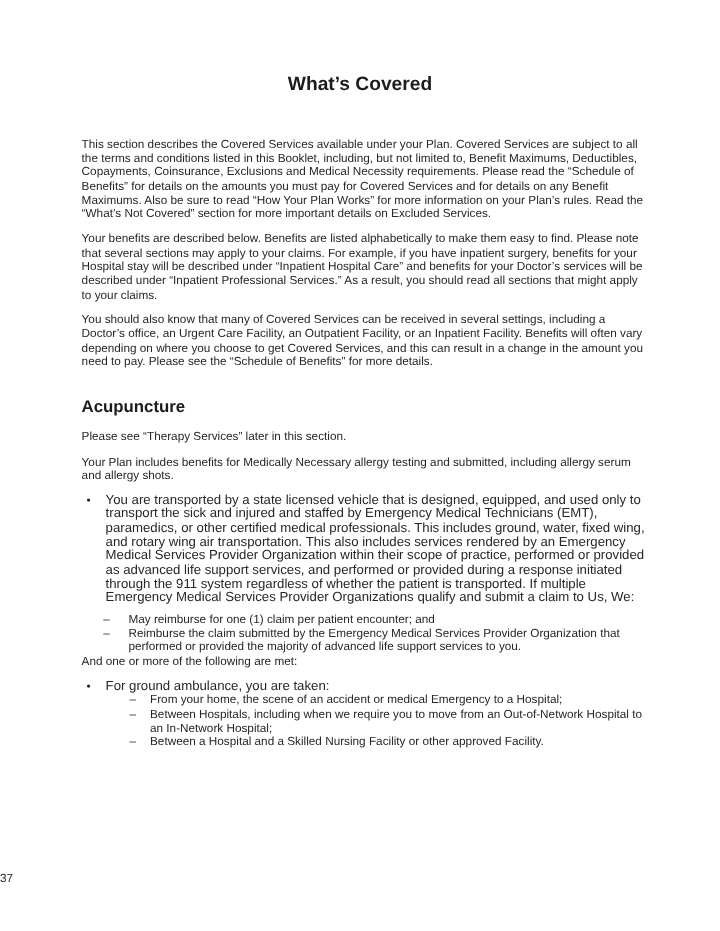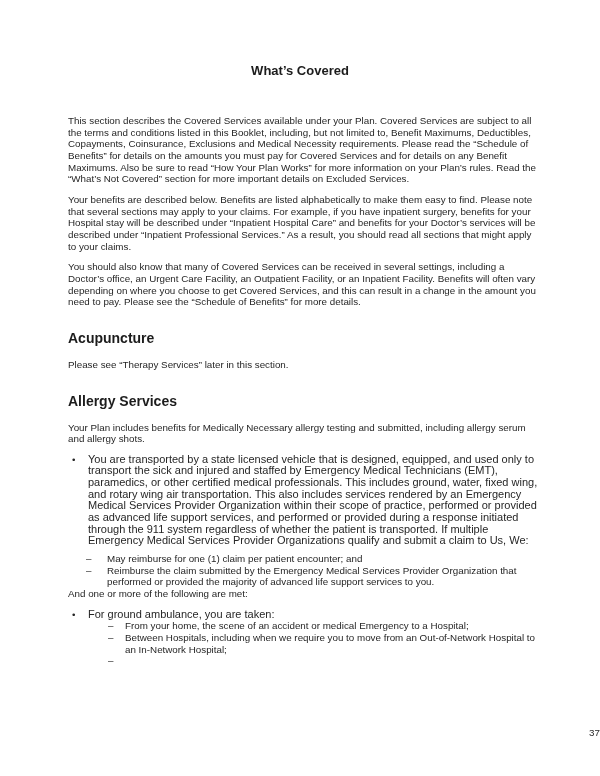--- a/index.html
+++ b/index.html
@@ -10,21 +10,21 @@
     color:#222;
   }
   .page{
     position:relative;width:600px;height:776px;
     background:#ffffff;overflow:hidden;
     -webkit-font-smoothing:antialiased;
   }
   .doc-title{
     position:absolute;top:62px;left:0;width:600px;
     text-align:center;
-    font-size:13px;line-height:18px;font-weight:bold;
+    font-size:16px;line-height:18px;font-weight:bold;
     color:#1c1c1c;margin:0;
   }
   .content{
     position:absolute;left:68px;top:0;width:474px;
     padding-top:115px;
   }
   p.body{
     font-size:9.8px;line-height:11.65px;
     margin:0 0 9px 0;color:#262626;
   }
@@ -45,40 +45,39 @@
   .dash-row{display:flex;}
   .dash-row .marker{
     flex:0 0 auto;font-size:9.8px;line-height:11.65px;color:#262626;
   }
   .lvl1 .marker{width:21px;margin-left:18px;}
   .lvl2 .marker{width:17px;margin-left:40px;}
   .dash-row .dtxt{flex:1;font-size:9.8px;line-height:11.65px;color:#262626;}
   .mt4{margin-top:4px;}
   .page-number{
     position:absolute;top:727px;left:0;width:600px;
-    text-align:right;font-size:9.8px;line-height:12px;color:#2a2a2a;
+    text-align:left;font-size:9.8px;line-height:12px;color:#2a2a2a;
   }
 </style>
 </head>
 <body>
 
 <div class="page">
 
   <h1 class="doc-title">What’s Covered</h1>
 
   <div class="content">
 
     <p class="body">This section describes the Covered Services available under your Plan.  Covered Services are subject to all the terms and conditions listed in this Booklet, including, but not limited to, Benefit Maximums, Deductibles, Copayments, Coinsurance, Exclusions and Medical Necessity requirements.  Please read the “Schedule of Benefits” for details on the amounts you must pay for Covered Services and for details on any Benefit Maximums.  Also be sure to read “How Your Plan Works” for more information on your Plan’s rules.  Read the “What’s Not Covered” section for more important details on Excluded Services.</p>
     <p class="body">Your benefits are described below.  Benefits are listed alphabetically to make them easy to find.  Please note that several sections may apply to your claims. For example, if you have inpatient surgery, benefits for your Hospital stay will be described under “Inpatient Hospital Care” and benefits for your Doctor’s services will be described under “Inpatient Professional Services.”  As a result, you should read all sections that might apply to your claims.</p>
     <p class="body">You should also know that many of Covered Services can be received in several settings, including a Doctor’s office, an Urgent Care Facility, an Outpatient Facility, or an Inpatient Facility.  Benefits will often vary depending on where you choose to get Covered Services, and this can result in a change in the amount you need to pay.  Please see the “Schedule of Benefits” for more details.</p>
 
     <h2 class="sec">Acupuncture</h2>
     <p class="body">Please see “Therapy Services” later in this section.</p>
 
-    <h2 class="sec">Allergy Services</h2>
     <p class="body">Your Plan includes benefits for Medically Necessary allergy testing and submitted, including allergy serum and allergy shots.</p>
 
 
     <div class="bullet-row">
       <span class="marker">•</span>
       <span class="btxt">You are transported by a state licensed vehicle that is designed, equipped, and used only to transport the sick and injured and staffed by Emergency Medical Technicians (EMT), paramedics, or other certified medical professionals. This includes ground, water, fixed wing, and rotary wing air transportation.  This also includes services rendered by an Emergency Medical Services Provider Organization within their scope of practice, performed or provided as advanced life support services, and performed or provided during a response initiated through the 911 system regardless of whether the patient is transported.  If multiple Emergency Medical Services Provider Organizations qualify and submit a claim to Us, We:</span>
     </div>
 
     <div class="sub-list">
       <div class="dash-row lvl1">
@@ -102,20 +101,21 @@
       <div class="dash-row lvl2">
         <span class="marker">–</span>
         <span class="dtxt">From your home, the scene of an accident or medical Emergency to a Hospital;</span>
       </div>
       <div class="dash-row lvl2">
         <span class="marker">–</span>
         <span class="dtxt">Between Hospitals, including when we require you to move from an Out-of-Network Hospital to an In-Network Hospital;</span>
       </div>
       <div class="dash-row lvl2">
         <span class="marker">–</span>
+        <span class="dtxt">Between a Hospital and a Skilled Nursing Facility or other approved Facility.</span>
       </div>
     </div>
 
   </div>
 
   <div class="page-number">37</div>
 
 </div>
 
 </body></html>

